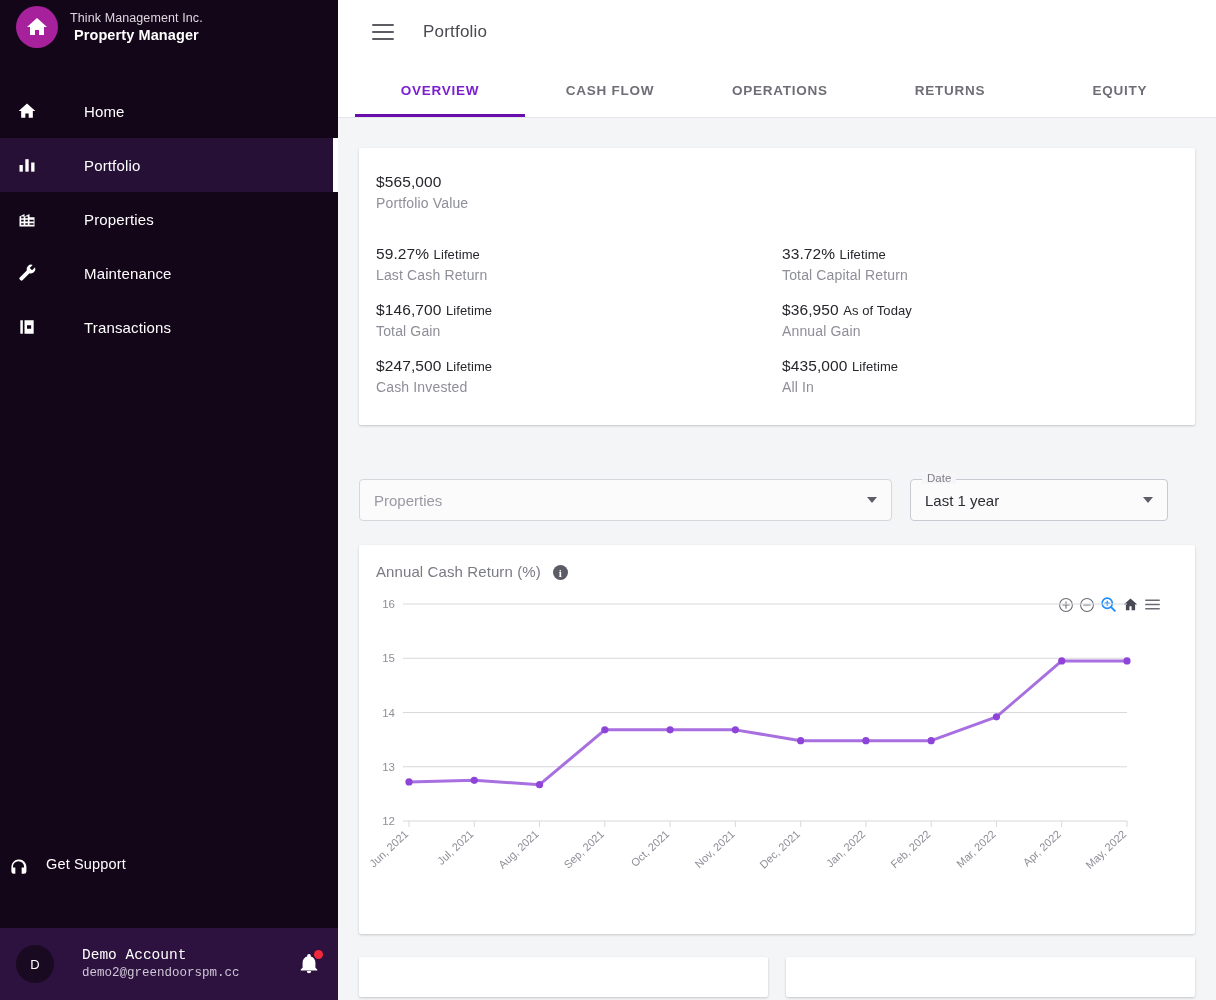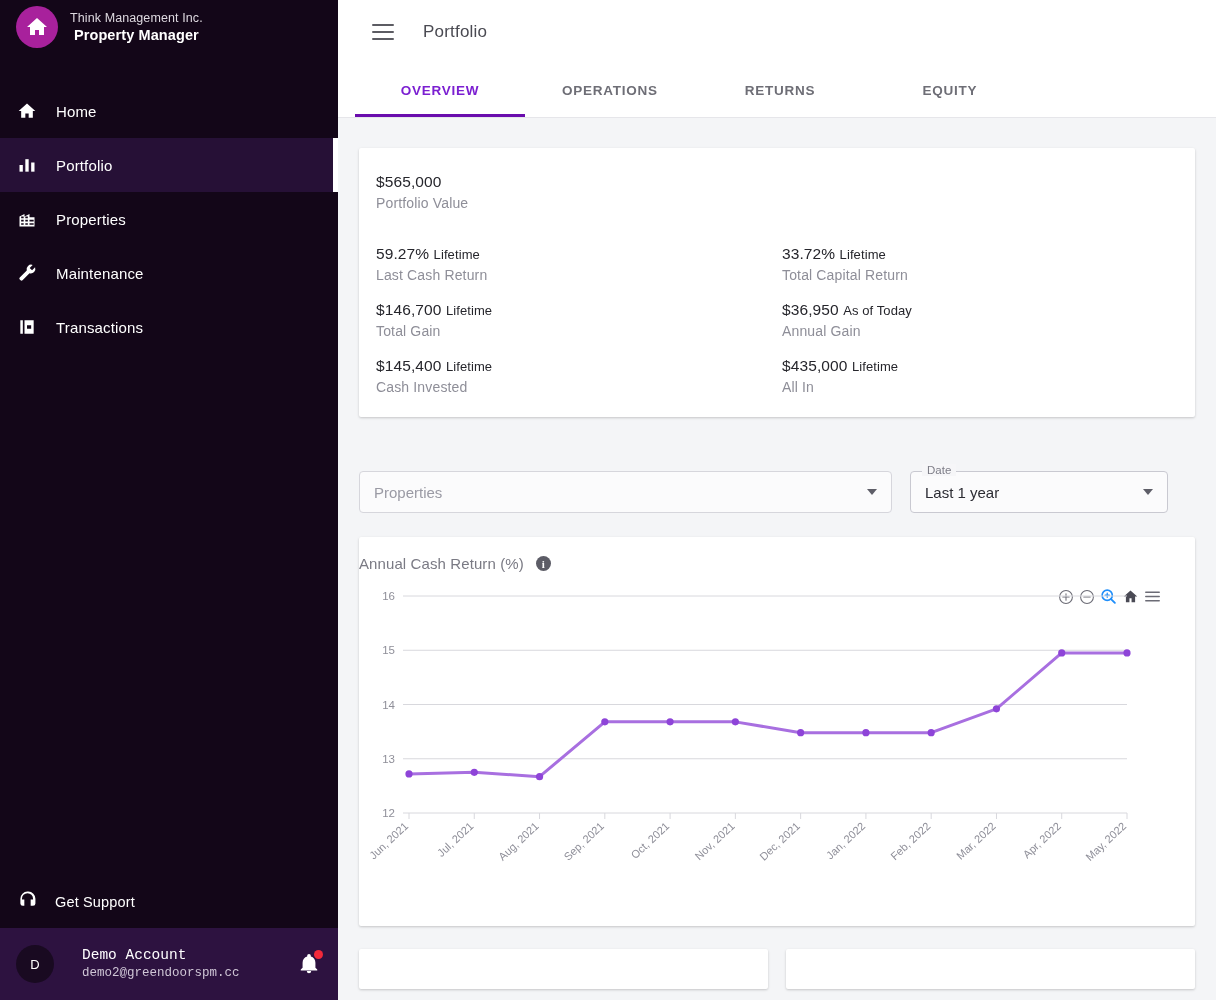--- a/index.html
+++ b/index.html
@@ -24,35 +24,35 @@
     flex: 0 0 42px;
   }
   .brand-logo svg { width: 24px; height: 24px; fill: #ffffff; }
   .brand-text { margin-left: 12px; line-height: 1.28; }
   .brand-company { font-size: 12.5px; color: #ded9e0; font-weight: 400; letter-spacing: .1px; }
   .brand-product { font-size: 14.5px; color: #ffffff; font-weight: 700; letter-spacing: .1px; text-align: center; }
 
   .nav { margin-top: 16px; }
   .nav-item {
     display: flex; align-items: center; height: 54px;
-    padding-left: 16px; cursor: pointer; position: relative;
+    padding-left: 16px; cursor: pointer; position: relative; gap: 28px;
   }
   .nav-item.active { background: #261036; }
   .nav-item.active::after {
     content: ""; position: absolute; right: 0; top: 0; bottom: 0;
     width: 5px; background: #ffffff;
   }
   .nav-icon { width: 22px; height: 22px; flex: 0 0 22px; display:flex; align-items:center; justify-content:center; }
   .nav-icon svg { width: 20px; height: 20px; fill: #ffffff; }
   .nav-label { margin-left: 18px; color: #ffffff; font-size: 15px; font-weight: 500; letter-spacing: .15px; }
 
   .sidebar-spacer { flex: 1 1 auto; }
 
   .support-item {
-    display: flex; align-items: flex-end; height: 54px; padding-left: 16px;
+    display: flex; align-items: flex-start; height: 54px; padding-left: 7px;
     cursor: pointer; margin-bottom: 18px;
   }
   .support-item .nav-icon svg { width: 19px; height: 19px; }
   .support-item .nav-label { font-size: 14.5px; margin-left: 17px; }
 
   .account {
     background: #2d1240; height: 72px; display: flex; align-items: center;
     padding: 0 16px 0 16px; cursor: pointer;
   }
   .avatar {
@@ -96,21 +96,21 @@
     height: 3px; background: #6a0dad;
   }
   .topbar-divider { height: 1px; background: #e6e6ea; }
 
   .content { height: 883px; overflow: hidden; }
 
   .card {
     background: #ffffff; margin: 0 21px; border-radius: 2px;
     box-shadow: 0 1px 3px rgba(0,0,0,.12), 0 1px 2px rgba(0,0,0,.08);
   }
-  .stats-card { margin-top: 31px; padding: 25px 0 22px 0; }
+  .stats-card { margin-top: 31px; padding: 25px 0 30px 0; }
   .stat-hero { padding-left: 17px; }
   .stat-value { font-size: 15.5px; color: #26262c; font-weight: 400; letter-spacing: .1px; }
   .stat-label { font-size: 14px; color: #8e8e98; margin-top: 4px; letter-spacing: .15px; }
   .stat-qual { font-size: 13px; color: #26262c; font-weight: 400; }
   .stat-grid { display: grid; grid-template-columns: 1fr 1fr; row-gap: 18px; margin-top: 34px; }
   .stat-cell { padding-left: 17px; }
   .stat-cell.right { padding-left: 5px; }
 
   .controls { display: flex; align-items: flex-end; margin: 54px 21px 0 21px; gap: 18px; }
   .select-box {
@@ -124,21 +124,21 @@
   .select-value { font-size: 15px; color: #2c2c33; }
   .select-legend {
     position: absolute; top: -8px; left: 11px; background: #f6f6f8;
     padding: 0 5px; font-size: 11.5px; color: #7d7d87;
   }
   .caret { margin-left: auto; width: 0; height: 0;
            border-left: 5px solid transparent; border-right: 5px solid transparent;
            border-top: 6px solid #5e5e68; }
 
   .chart-card { margin-top: 24px; padding: 18px 0 0 0; height: 389px; position: relative; }
-  .chart-head { display: flex; align-items: center; }
+  .chart-head { display: flex; align-items: flex-end; padding-left: 17px; }
   .chart-title { font-size: 15px; color: #7a7a84; letter-spacing: .1px; }
   .info-icon {
     margin-left: 12px; width: 15px; height: 15px; border-radius: 50%;
     background: #5c5c66; color: #ffffff; font-size: 11px; font-weight: 700;
     display: flex; align-items: center; justify-content: center;
     font-family: "Liberation Serif", serif; cursor: pointer;
   }
   .chart-toolbar {
     position: absolute; right: 34px; top: 51px;
     display: flex; align-items: center; gap: 5px;
@@ -253,20 +253,21 @@
       <div class="topbar-row">
         <div class="hamburger">
           <span></span>
             <span></span>
             <span></span>
         </div>
         <div class="page-title">Portfolio</div>
       </div>
       <div class="tabs">
         <div class="tab active">OVERVIEW</div>
+        <div class="tab">CASH FLOW</div>
         <div class="tab">OPERATIONS</div>
         <div class="tab">RETURNS</div>
         <div class="tab">EQUITY</div>
       </div>
       <div class="topbar-divider"></div>
     </div>
 
     <div class="content">
 
       <div class="card stats-card">
@@ -292,21 +293,21 @@
               <span class="stat-qual">Lifetime</span></div>
             <div class="stat-label">Total Gain</div>
           </div>
           <div class="stat-cell right">
             <div class="stat-value"><span>$36,950</span>
               <span class="stat-qual">As of Today</span></div>
             <div class="stat-label">Annual Gain</div>
           </div>
 
           <div class="stat-cell">
-            <div class="stat-value"><span>$145,400</span>
+            <div class="stat-value"><span>$247,500</span>
               <span class="stat-qual">Lifetime</span></div>
             <div class="stat-label">Cash Invested</div>
           </div>
           <div class="stat-cell right">
             <div class="stat-value"><span>$435,000</span>
               <span class="stat-qual">Lifetime</span></div>
             <div class="stat-label">All In</div>
           </div>
         </div>
       </div>

